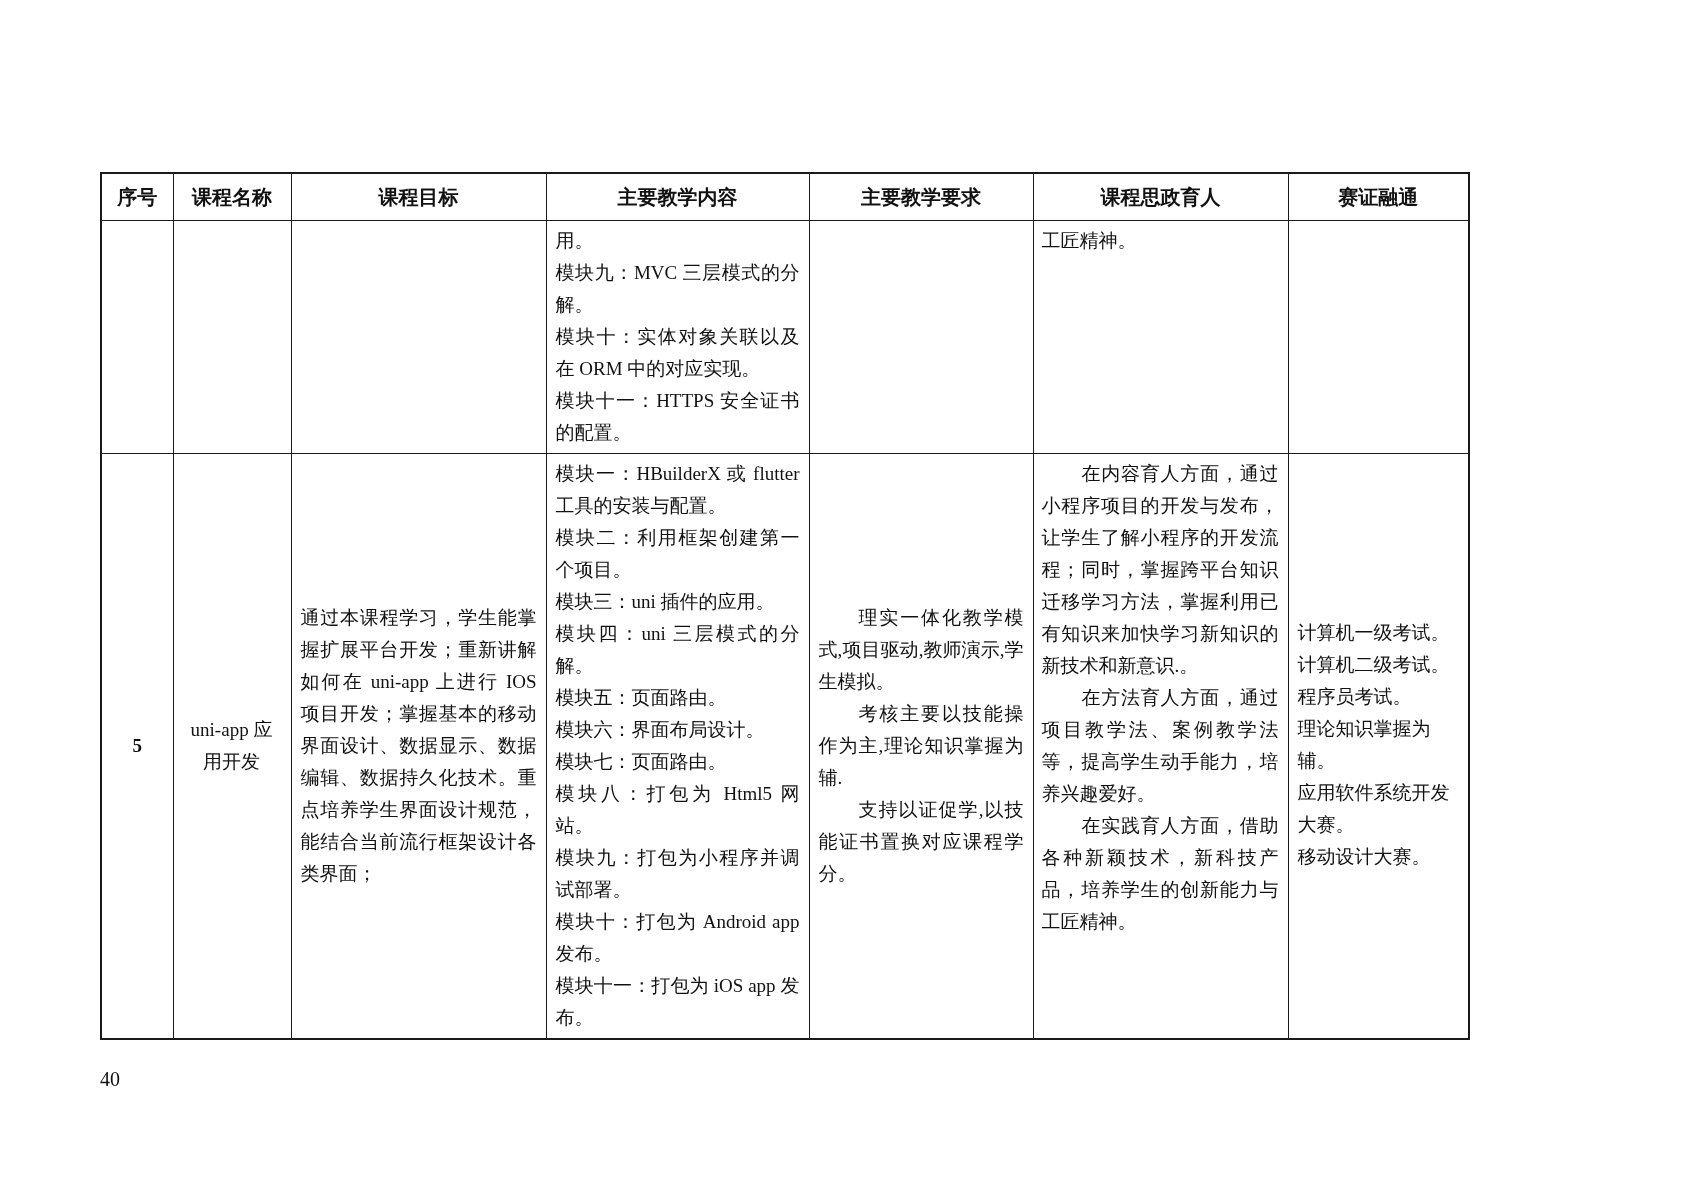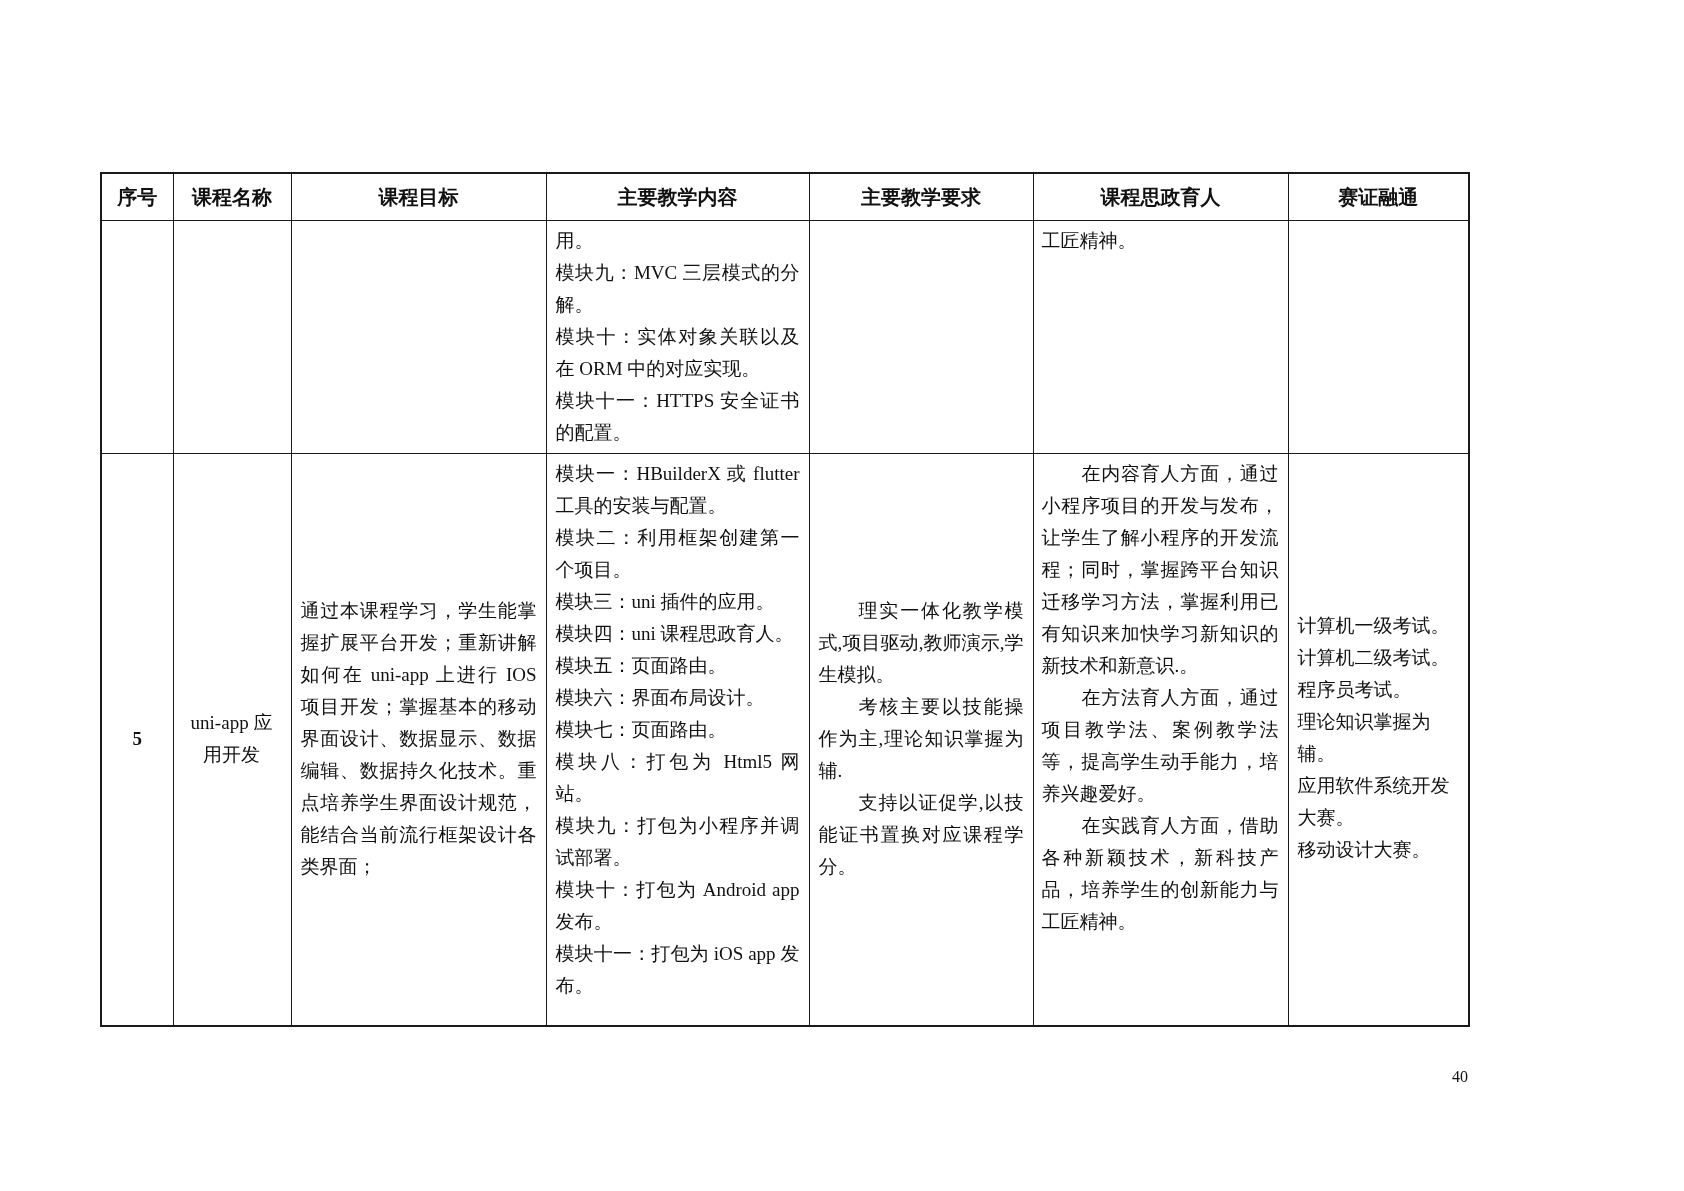--- a/index.html
+++ b/index.html
@@ -80,22 +80,22 @@
     margin: 0;
     padding: 0;
   }
   .indent p { text-indent: 2.1em; }
 
   .page-number {
     position: absolute;
     left: 100px;
     top: 1068px;
     width: 1368px;
-    text-align: right;
-    font-size: 16px;
+    text-align: left;
+    font-size: 20px;
     color: #111111;
   }
 </style>
 </head>
 <body>
 
 <table class="course-table">
   <colgroup>
     <col style="width:72px">
     <col style="width:118px">
@@ -139,21 +139,21 @@
     </tr>
     <tr class="body-row-2">
       <td class="c-seq">5</td>
       <td class="c-name">uni-app 应用开发</td>
       <td class="c-obj">通过本课程学习，学生能掌握扩展平台开发；重新讲解如何在 uni-app 上进行 IOS 项目开发；掌握基本的移动界面设计、数据显示、数据编辑、数据持久化技术。重点培养学生界面设计规范，能结合当前流行框架设计各类界面；</td>
       <td class="c-content">
         <div>
             <p>模块一：HBuilderX 或 flutter 工具的安装与配置。</p>
             <p>模块二：利用框架创建第一个项目。</p>
             <p>模块三：uni 插件的应用。</p>
-            <p>模块四：uni 课程思政育人。</p>
+            <p>模块四：uni 三层模式的分解。</p>
             <p>模块五：页面路由。</p>
             <p>模块六：界面布局设计。</p>
             <p>模块七：页面路由。</p>
             <p>模块八：打包为 Html5 网站。</p>
             <p>模块九：打包为小程序并调试部署。</p>
             <p>模块十：打包为 Android app 发布。</p>
             <p>模块十一：打包为 iOS app 发布。</p>
           </div>
       </td>
       <td class="c-req">

